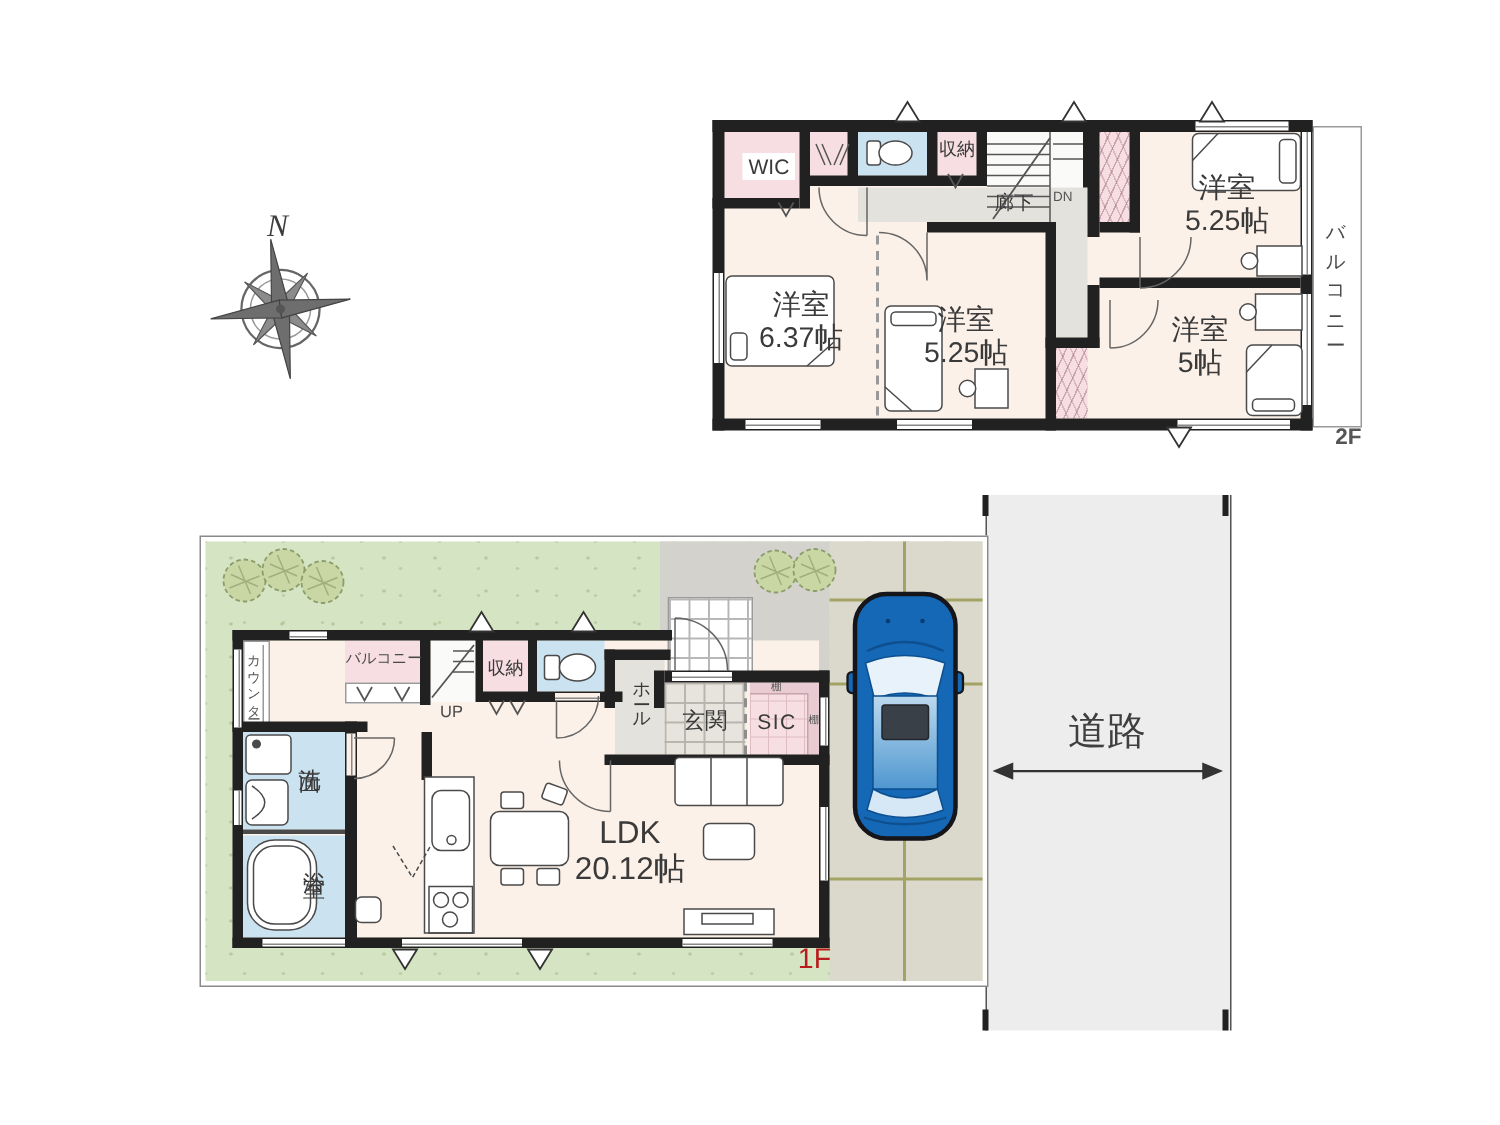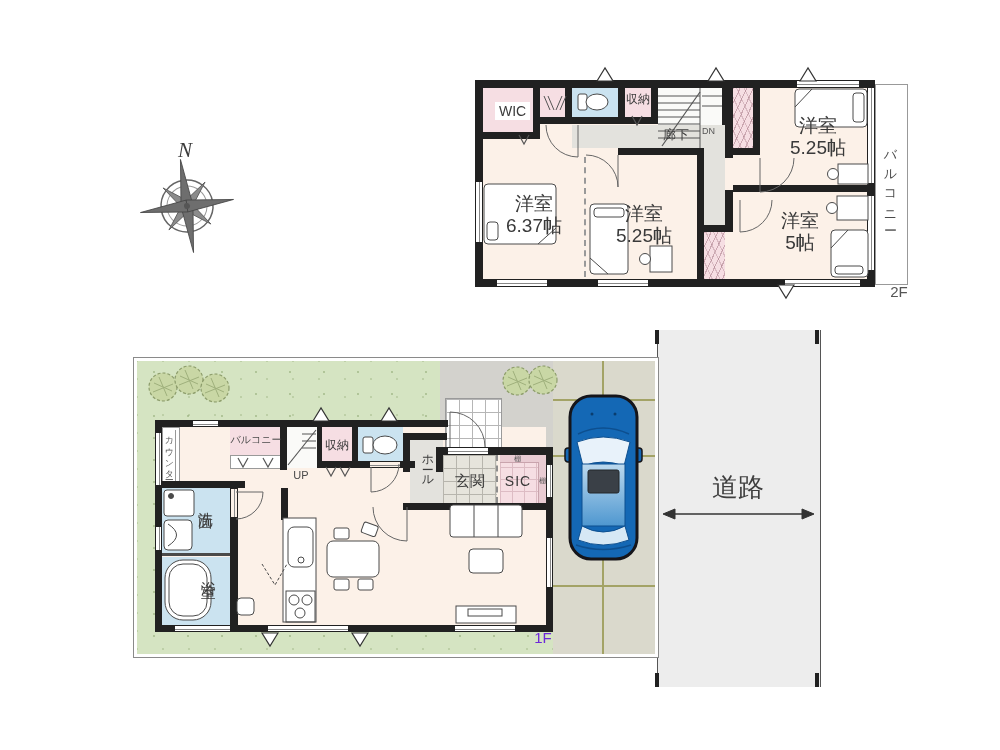--- a/index.html
+++ b/index.html
@@ -103,21 +103,25 @@
   <div class="lbl ctr z50" style="left:230px;top:434px;width:52px;font-size:10px;color:#4a4a4a;">バルコニー</div>
   <div class="lbl ctr z50" style="left:290px;top:469px;width:22px;font-size:11px;color:#4a4a4a;">UP</div>
   <div class="lbl ctr z50" style="left:320px;top:439px;width:34px;font-size:12px;">収納</div>
   <div class="lbl vert z50" style="left:420px;top:446px;height:54px;font-size:12px;letter-spacing:3px;">ホール</div>
   <div class="lbl ctr z50" style="left:443px;top:472px;width:54px;font-size:15px;">玄関</div>
   <div class="lbl ctr z50" style="left:498px;top:473px;width:40px;font-size:14px;letter-spacing:1px;">SIC</div>
   <div class="lbl z50" style="left:514px;top:455px;font-size:7px;color:#555;">棚</div>
   <div class="lbl z50" style="left:539px;top:477px;font-size:7px;color:#555;">棚</div>
   <div class="lbl vert z50" style="left:197px;top:500px;height:42px;font-size:15px;letter-spacing:3px;">洗面</div>
   <div class="lbl vert z50" style="left:200px;top:569px;height:42px;font-size:15px;letter-spacing:3px;">浴室</div>
-  <div class="lbl ctr z50" style="left:528px;top:629px;width:30px;font-size:15px;color:#6d28d9;">1F</div>
+  <div class="lbl ctr z50" style="left:350px;top:544px;width:140px;flex-direction:column;font-size:21px;">
+    <span>LDK</span>
+    <span>20.12帖</span>
+  </div>
+  <div class="lbl ctr z50" style="left:528px;top:629px;width:30px;font-size:19px;color:#b91c1c;">1F</div>
 
   <div class="abs z10" style="left:875px;top:84px;width:33px;height:201px;background:#fff;border:1.2px solid #999;box-sizing:border-box;"></div>
   <div class="lbl vert ctr z50" style="left:882px;top:104px;height:162px;font-size:13px;letter-spacing:6px;color:#4a4a4a;">バルコニー</div>
 
   <div class="abs cream z20" style="left:483px;top:88px;width:384px;height:191px;"></div>
   <div class="abs pink z20" style="left:483px;top:88px;width:50px;height:44px;"></div>
   <div class="abs pink z20" style="left:540px;top:88px;width:25px;height:29px;"></div>
   <div class="abs blue z20" style="left:572px;top:88px;width:46px;height:29px;"></div>
   <div class="abs pink z20" style="left:625px;top:88px;width:26px;height:29px;"></div>
   <div class="abs z20" style="left:658px;top:88px;width:64px;height:60px;background:#fafaf8;"></div>
@@ -169,21 +173,21 @@
     <span>5.25帖</span>
   </div>
   <div class="lbl ctr z50" style="left:768px;top:115px;width:100px;flex-direction:column;font-size:19px;">
     <span>洋室</span>
     <span>5.25帖</span>
   </div>
   <div class="lbl ctr z50" style="left:750px;top:210px;width:100px;flex-direction:column;font-size:19px;">
     <span>洋室</span>
     <span>5帖</span>
   </div>
-  <div class="lbl ctr z50" style="left:884px;top:283px;width:30px;font-size:15px;color:#555;">2F</div>
+  <div class="lbl ctr z50" style="left:884px;top:283px;width:30px;font-size:15px;color:#555;font-weight:bold;">2F</div>
 
   <div class="lbl ctr z50" style="left:170px;top:138px;width:30px;font-size:21px;font-family:'Liberation Serif',serif;font-style:italic;color:#3d3d3d;">N</div>
 
   <svg class="overlay" width="1000" height="750" viewBox="0 0 1000 750">
     <defs>
       <linearGradient id="carglass" x1="0" y1="0" x2="0" y2="1">
         <stop offset="0" stop-color="#bcd9ee"></stop>
           <stop offset="1" stop-color="#4e97d0"></stop>
       </linearGradient>
       <g id="tree">

